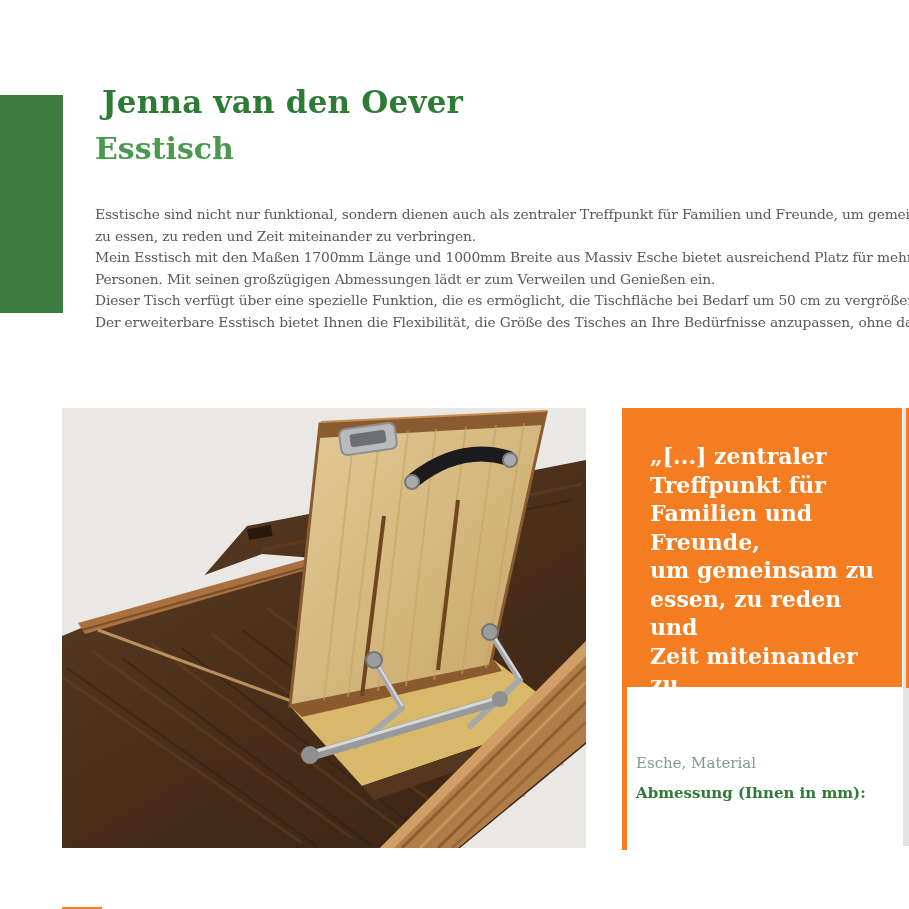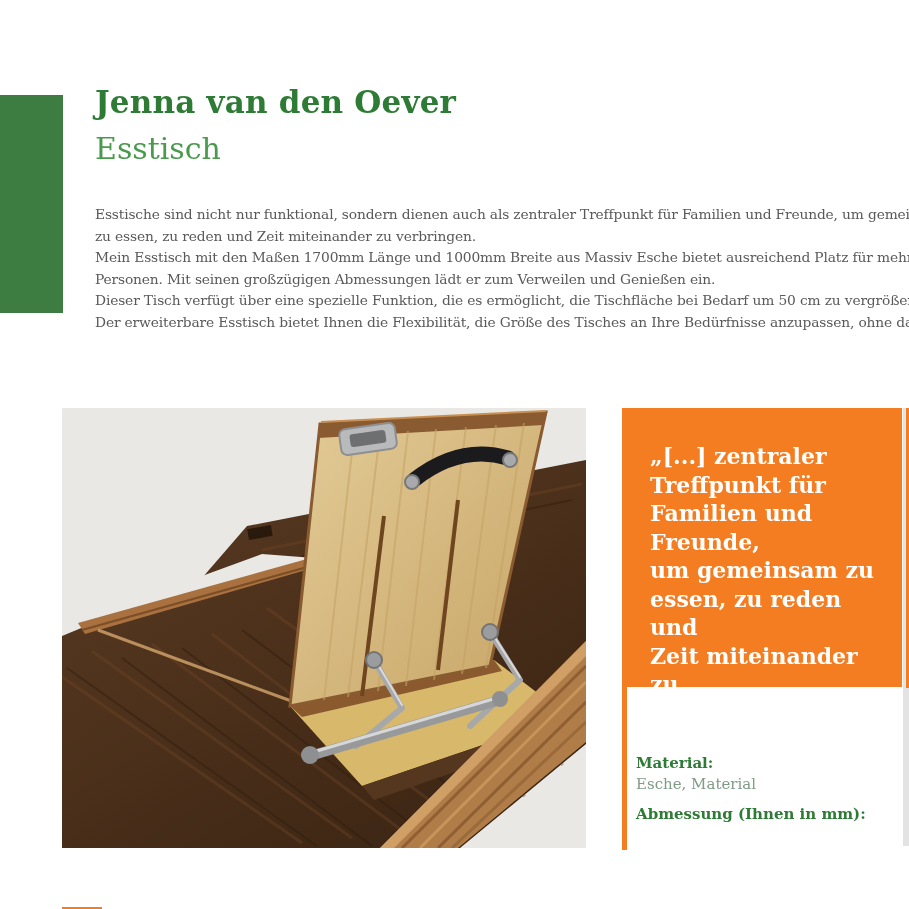--- a/index.html
+++ b/index.html
@@ -3,22 +3,22 @@
 <meta charset="utf-8">
 <style>
   html,body{margin:0;padding:0;}
   body{
     width:909px;height:909px;position:relative;background:#ffffff;
     font-family:"DejaVu Serif","Liberation Serif",serif;
     overflow:hidden;
   }
   .abs{position:absolute;}
   .green-bar{left:0;top:95px;width:63px;height:218px;background:#3E7D41;}
-  .title{left:95px;top:84px;font-size:31px;font-weight:bold;color:#2E7B35;letter-spacing:.2px;}
-  .subtitle{left:95px;top:131px;font-size:30px;font-weight:normal;color:#4A9A4D;}
+  .title{left:102px;top:84px;font-size:31px;font-weight:bold;color:#2E7B35;letter-spacing:.2px;}
+  .subtitle{left:95px;top:131px;font-size:30px;font-weight:bold;color:#4A9A4D;}
   .intro{left:95px;top:204px;width:790px;font-size:13.8px;line-height:21.6px;
          color:#59595B;letter-spacing:-.15px;white-space:nowrap;}
   .photo{left:62px;top:408px;width:524px;height:440px;}
   .photo svg{display:block;}
   .quote-box{left:622px;top:408px;width:280px;height:280px;background:#F57D21;
              box-sizing:border-box;padding:34px 20px 0 28px;}
   .quote-text{font-size:22px;font-weight:bold;color:#ffffff;line-height:28.5px;}
   .edge-gray{left:903px;top:408px;width:6px;height:438px;background:#E3E3E3;}
   .edge-orange{left:906px;top:408px;width:3px;height:280px;background:#F57D21;}
   .info-panel{left:622px;top:687px;width:281px;height:163px;background:#ffffff;
@@ -149,20 +149,19 @@
 </div>
 
 <div class="abs quote-box">
   <div class="quote-text">„[...] zentraler<br>Treffpunkt für<br>Familien und Freunde,<br>um gemeinsam zu<br>essen, zu reden und<br>Zeit miteinander zu<br>verbringen [...].“</div>
 </div>
 
 <div class="abs edge-gray"></div>
 <div class="abs edge-orange"></div>
 
 <div class="abs info-panel">
-  <div class="spec-label">Material:</div>
   <div class="spec-value">Esche, Material</div>
   <div class="spec-label">Abmessung (Ihnen in mm):</div>
 </div>
 
 <div class="abs page-box">
   <span class="page-num">114</span>
 </div>
 
 </body></html>

